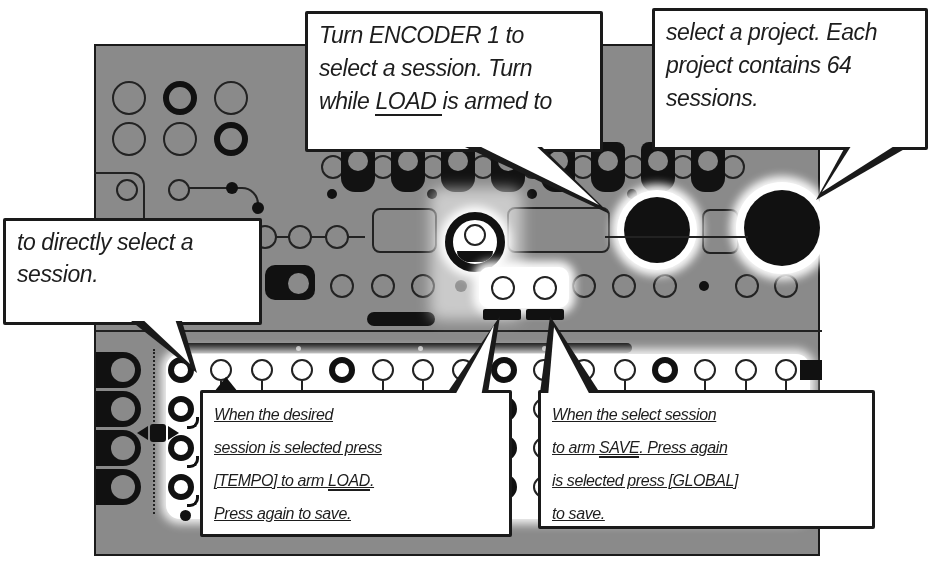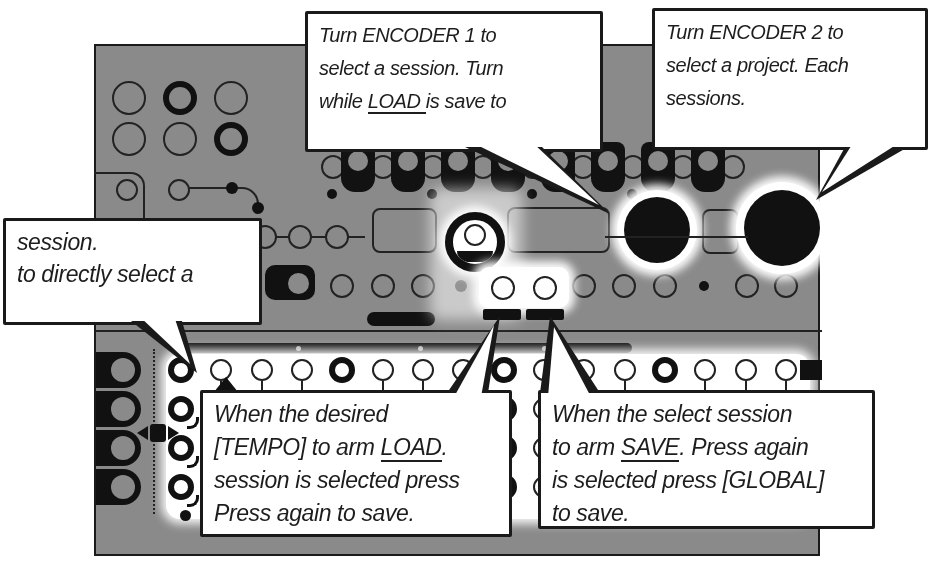--- a/index.html
+++ b/index.html
@@ -19,23 +19,23 @@
   .whiteglow{box-shadow:0 0 9px 6px rgba(255,255,255,0.95);}
   .pill-l{position:absolute;background:#111;border-radius:0 18px 18px 0;}
   .stem{position:absolute;width:2px;background:#222;}
   .hook{position:absolute;width:9px;height:9px;border-right:3px solid #111;
         border-bottom:3px solid #111;border-bottom-right-radius:9px;}
   
   .callout{position:absolute;background:#fff;border:3px solid #1a1a1a;border-radius:2px;
            z-index:40;color:#1d1d1d;font-style:italic;padding:5px 11px;box-sizing:border-box;}
   .callout .ln{white-space:nowrap;}
   .callout span.u{border-bottom:2px solid #1d1d1d;}
-  #co-encoder1,#co-encoder2{font-size:20px;line-height:33px;letter-spacing:-0.4px;}
+  #co-encoder1,#co-encoder2{font-size:23px;line-height:33px;letter-spacing:-0.4px;}
   #co-matrix{font-size:23px;line-height:32px;letter-spacing:-0.4px;}
-  #co-tempo,#co-global{font-size:23px;line-height:33px;letter-spacing:-0.4px;}
+  #co-tempo,#co-global{font-size:16px;line-height:33px;letter-spacing:-0.4px;text-decoration:underline;}
   #tails{position:absolute;left:0;top:0;z-index:50;pointer-events:none;}
   #deco{position:absolute;left:0;top:0;z-index:4;pointer-events:none;}
 </style>
 </head>
 <body>
 
 <div id="stage">
 
   <div id="panel">
 
@@ -214,35 +214,35 @@
     <line x1="252" y1="237" x2="365" y2="237" stroke="#222" stroke-width="2"></line>
     <circle cx="265" cy="237" r="11" fill="#8a8a8a" stroke="#222" stroke-width="2"></circle>
     <circle cx="300" cy="237" r="11" fill="#8a8a8a" stroke="#222" stroke-width="2"></circle>
     <circle cx="337" cy="237" r="11" fill="#8a8a8a" stroke="#222" stroke-width="2"></circle>
     <line x1="605" y1="237" x2="748" y2="237" stroke="#222" stroke-width="2"></line>
   </svg>
 
   <div class="callout" id="co-encoder1" style="left:305px;top:11px;width:298px;height:141px;">
       <div class="ln"><span>Turn ENCODER 1 to</span></div>
       <div class="ln"><span>select a session. Turn</span></div>
-      <div class="ln"><span>while </span><span class="u">LOAD </span><span>is save to</span></div>
+      <div class="ln"><span>while </span><span class="u">LOAD </span><span>is armed to</span></div>
     </div>
   <div class="callout" id="co-encoder2" style="left:652px;top:8px;width:276px;height:142px;">
-      <div class="ln"><span>Turn ENCODER 2 to</span></div>
       <div class="ln"><span>select a project. Each</span></div>
+      <div class="ln"><span>project contains 64</span></div>
       <div class="ln"><span>sessions.</span></div>
     </div>
   <div class="callout" id="co-matrix" style="left:3px;top:218px;width:259px;height:107px;">
+      <div class="ln"><span>to directly select a</span></div>
       <div class="ln"><span>session.</span></div>
-      <div class="ln"><span>to directly select a</span></div>
     </div>
   <div class="callout" id="co-tempo" style="left:200px;top:390px;width:312px;height:147px;">
       <div class="ln"><span>When the desired</span></div>
+      <div class="ln"><span>session is selected press</span></div>
       <div class="ln"><span>[TEMPO] to arm </span><span class="u">LOAD</span><span>.</span></div>
-      <div class="ln"><span>session is selected press</span></div>
       <div class="ln"><span>Press again to save.</span></div>
     </div>
   <div class="callout" id="co-global" style="left:538px;top:390px;width:337px;height:139px;">
       <div class="ln"><span>When the select session</span></div>
       <div class="ln"><span>to arm </span><span class="u">SAVE</span><span>. Press again</span></div>
       <div class="ln"><span>is selected press [GLOBAL]</span></div>
       <div class="ln"><span>to save.</span></div>
     </div>
 
   <svg id="tails" width="948" height="568" viewBox="0 0 948 568">

